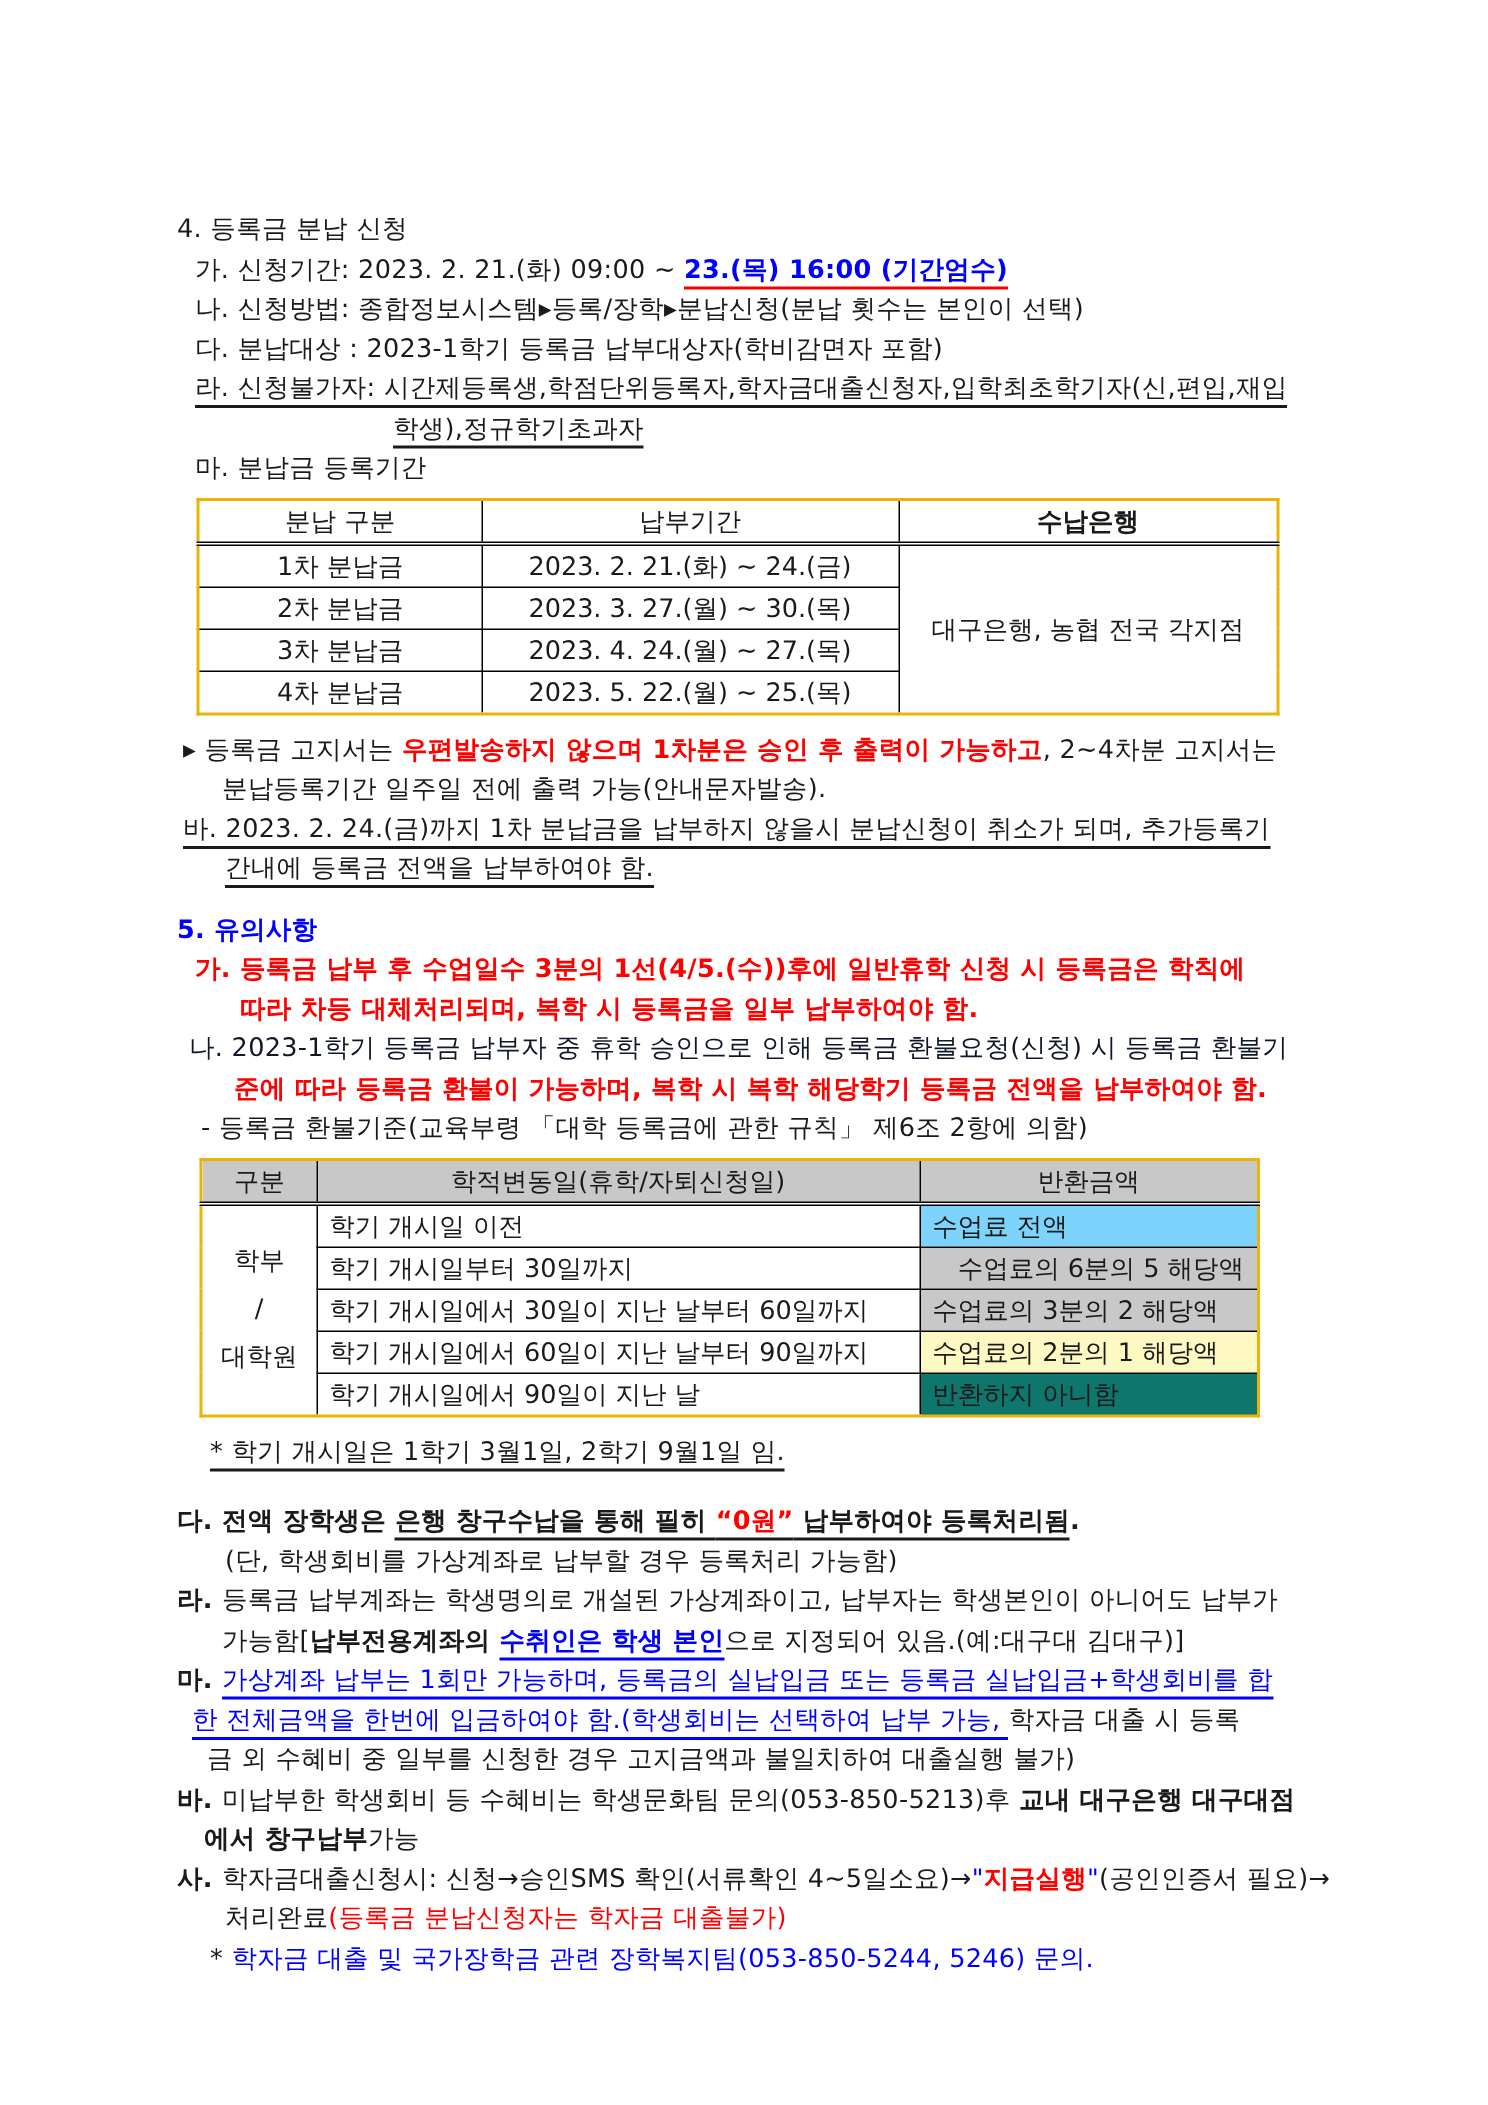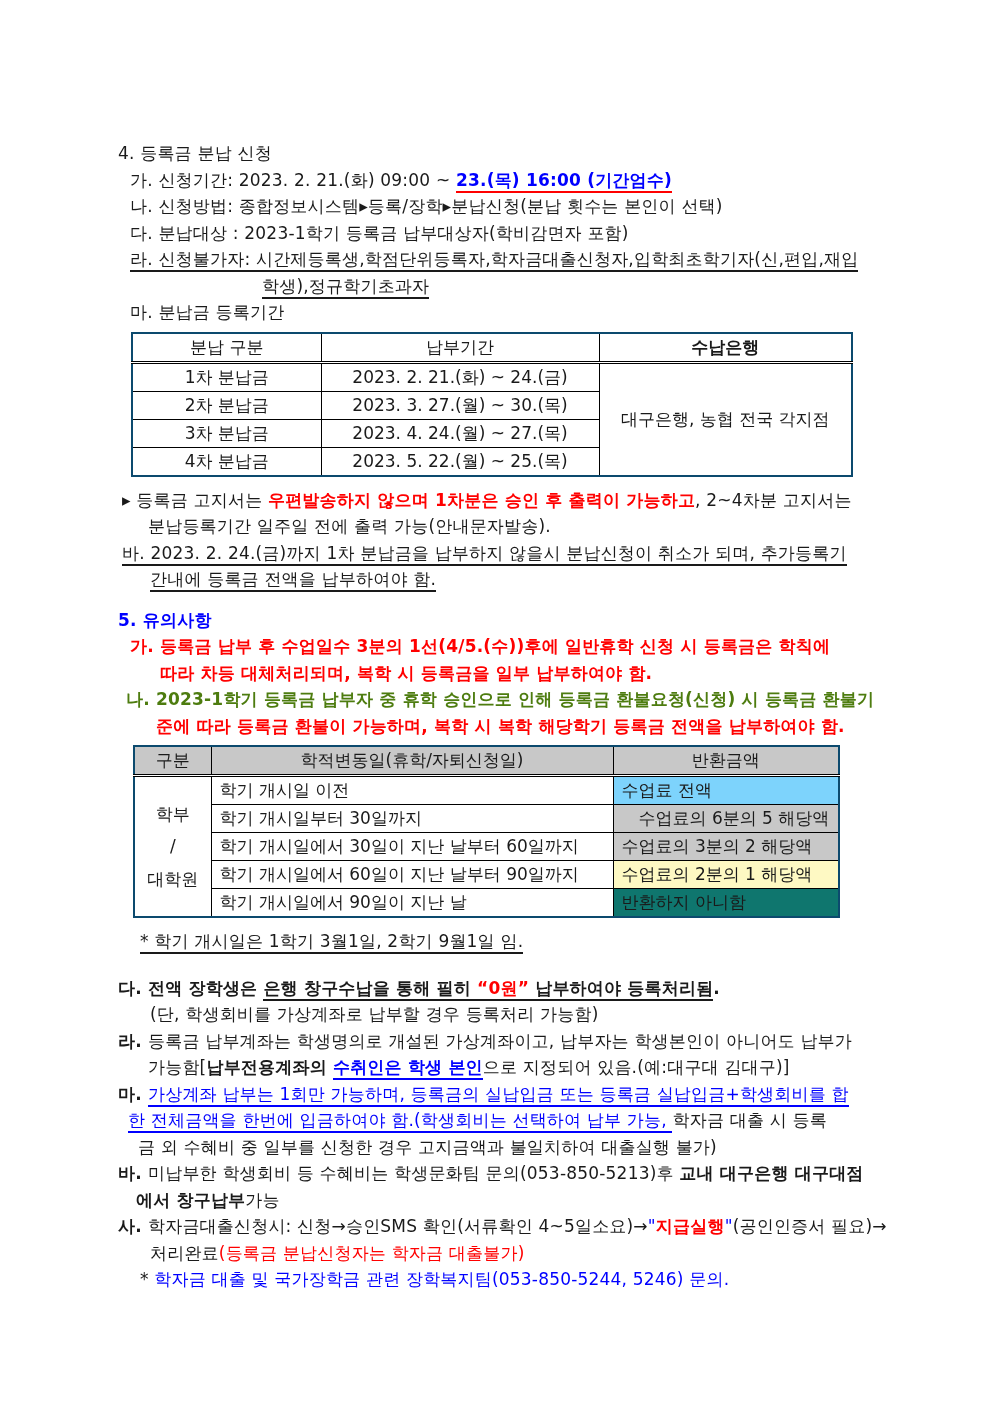--- a/index.html
+++ b/index.html
@@ -18,21 +18,21 @@
     height:26.5px;
     line-height:26.5px;
     white-space:pre;
     letter-spacing:0.2px;
   }
   .line span{display:inline-block;line-height:22px;}
   .spacer{width:100%;}
   table.doc{
     border-collapse:collapse;
     table-layout:fixed;
-    border:2px solid #0c4a6e;
+    border:2px solid #eab308;
     margin-top:6px;
     margin-bottom:10px;
   }
   table.doc th, table.doc td{
     border:1px solid #000;
     height:27px;
     font-weight:normal;
     font-size:17px;
     color:#1a1a1a;
     padding:0 6px;
@@ -91,22 +91,23 @@
         </tbody>
       </table>
       <div class="line" style="padding-left: 4px;"><span style="color: rgb(26, 26, 26);">▸ 등록금 고지서는 </span><span style="color: rgb(255, 0, 0); font-weight: bold;">우편발송하지 않으며 1차분은 승인 후 출력이 가능하고</span><span style="color: rgb(26, 26, 26);">, 2~4차분 고지서는</span></div>
       <div class="line" style="padding-left: 30px;"><span style="color: rgb(26, 26, 26);">분납등록기간 일주일 전에 출력 가능(안내문자발송).</span></div>
       <div class="line" style="padding-left: 4px;"><span style="color: rgb(26, 26, 26); border-bottom: 2px solid rgb(26, 26, 26); padding-bottom: 0px;">바. 2023. 2. 24.(금)까지 1차 분납금을 납부하지 않을시 분납신청이 취소가 되며, 추가등록기</span></div>
       <div class="line" style="padding-left: 32px;"><span style="color: rgb(26, 26, 26); border-bottom: 2px solid rgb(26, 26, 26); padding-bottom: 0px;">간내에 등록금 전액을 납부하여야 함.</span></div>
       <div class="spacer" style="height: 14px;"></div>
       <div class="line" style="padding-left: 0px;"><span style="color: rgb(0, 0, 255); font-weight: bold;">5. 유의사항</span></div>
       <div class="line" style="padding-left: 12px;"><span style="color: rgb(255, 0, 0); font-weight: bold;">가. 등록금 납부 후 수업일수 3분의 1선(4/5.(수))후에 일반휴학 신청 시 등록금은 학칙에</span></div>
       <div class="line" style="padding-left: 42px;"><span style="color: rgb(255, 0, 0); font-weight: bold;">따라 차등 대체처리되며, 복학 시 등록금을 일부 납부하여야 함.</span></div>
-      <div class="line" style="padding-left: 8px;"><span style="color: #4d7c0f; font-weight: bold;">나. 2023-1학기 등록금 납부자 중 휴학 승인으로 인해 등록금 환불요청(신청) 시 등록금 환불기</span></div>
+      <div class="line" style="padding-left: 8px;"><span style="color: #0f172a; font-weight: normal;">나. 2023-1학기 등록금 납부자 중 휴학 승인으로 인해 등록금 환불요청(신청) 시 등록금 환불기</span></div>
       <div class="line" style="padding-left: 38px;"><span style="color: rgb(255, 0, 0); font-weight: bold;">준에 따라 등록금 환불이 가능하며, 복학 시 복학 해당학기 등록금 전액을 납부하여야 함.</span></div>
+      <div class="line" style="padding-left: 16px;"><span style="color: rgb(26, 26, 26);">- 등록금 환불기준(교육부령 「대학 등록금에 관한 규칙」 제6조 2항에 의함)</span></div>
       <table class="doc" style="margin-left: 15px;">
         <colgroup>
           <col style="width: 77px;">
           <col style="width: 402px;">
           <col style="width: 226px;">
         </colgroup>
         <thead>
           <tr>
             <th style="background: rgb(200, 200, 200);">구분</th>
             <th style="background: rgb(200, 200, 200);">학적변동일(휴학/자퇴신청일)</th>

